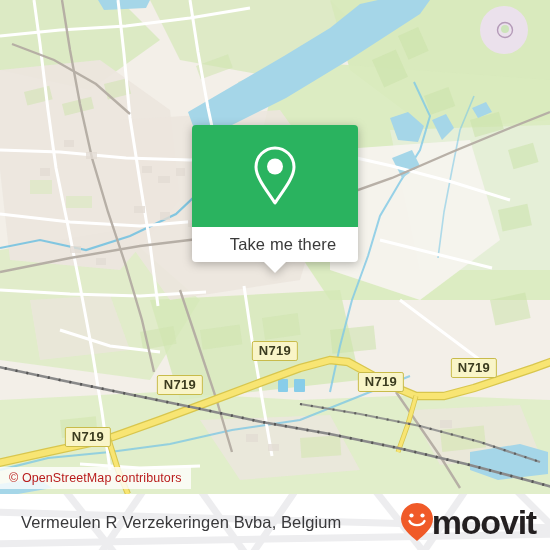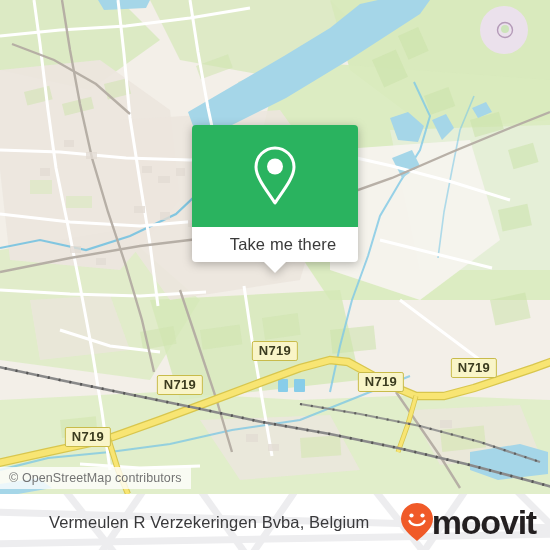--- a/index.html
+++ b/index.html
@@ -28,21 +28,21 @@
   
   #attribution {
     position: absolute;
     left: 0; top: 467px;
     height: 22px;
     display: flex;
     align-items: center;
     padding: 0 9px 0 9px;
     background: rgba(255,255,255,0.78);
     font-size: 12.5px;
-    color: #737373;
+    color: #b91c1c;
     letter-spacing: 0.1px;
     white-space: nowrap;
     z-index: 30;
   }
 
   
   #callout {
     position: absolute;
     left: 192px; top: 125px;
     width: 166px;
@@ -104,21 +104,20 @@
     align-items: center;
     justify-content: space-between;
     padding: 0 14px 0 21px;
     box-sizing: border-box;
   }
   #footer-title {
     font-size: 16.5px;
     color: #39393b;
     letter-spacing: 0.1px;
     white-space: nowrap;
-    margin-left: 28px;
   }
   #brand {
     display: flex;
     align-items: center;
     gap: 0px;
   }
   #brand-word {
     font-size: 34px;
     font-weight: bold;
     color: #231f20;

